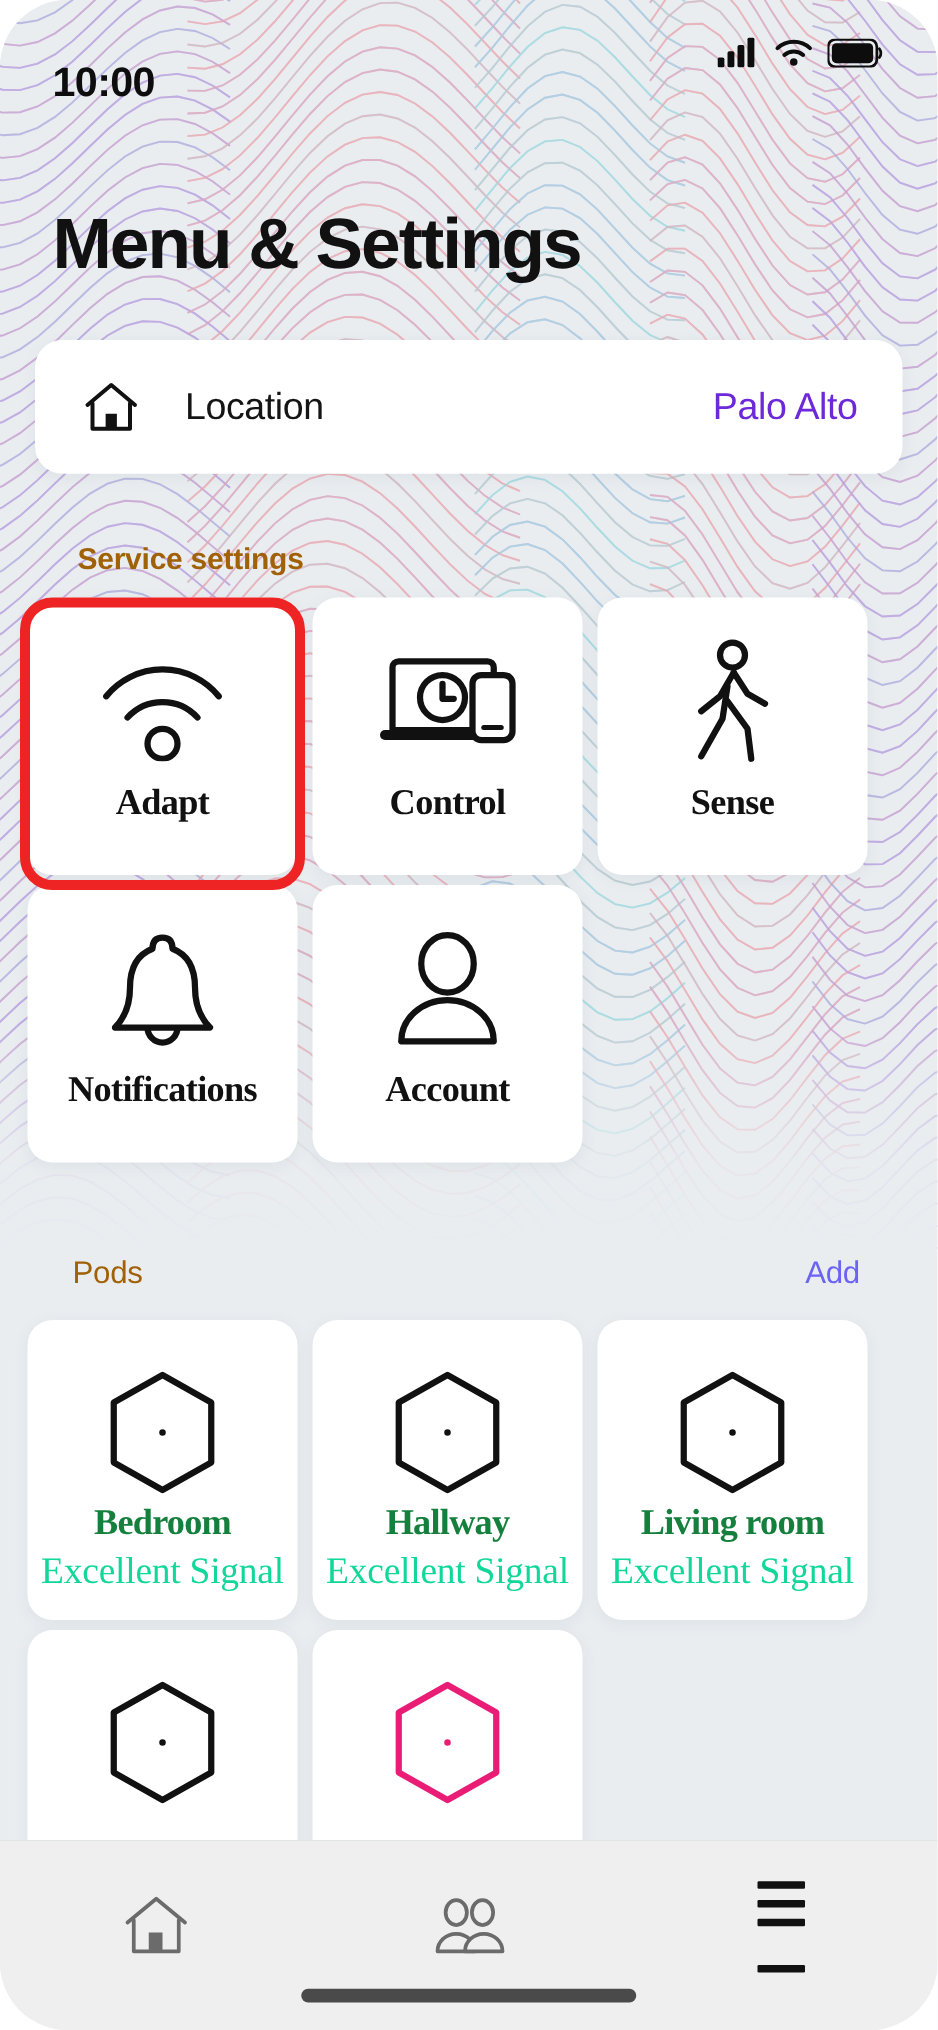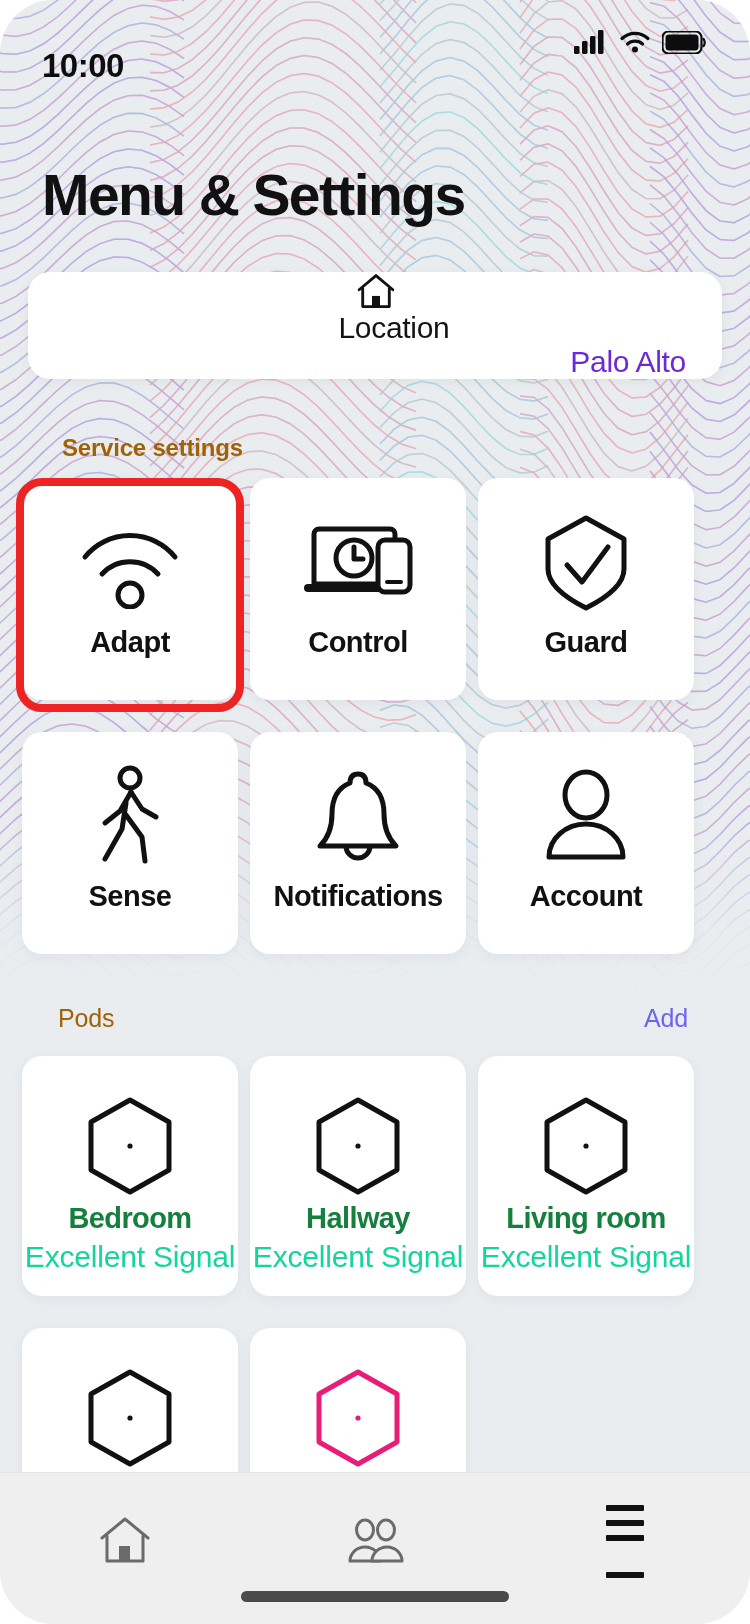--- a/index.html
+++ b/index.html
@@ -93,21 +93,20 @@
     left: 28px;
     top: 272px;
     width: 694px;
     height: 107px;
     background: #ffffff;
     border-radius: 22px;
     display: flex;
     align-items: center;
     padding: 0 36px 0 38px;
     box-shadow: 0 3px 12px rgba(80,95,110,0.07);
-    flex-direction: column;
   }
   #location-label {
     font-size: 30px;
     color: #141414;
     margin-left: 36px;
     letter-spacing: -0.3px;
   }
   #location-value {
     margin-left: auto;
     font-size: 30px;
@@ -142,21 +141,22 @@
     letter-spacing: -0.2px;
   }
 
   
   .tile-grid {
     position: absolute;
     left: 22px;
     width: 706px;
     display: flex;
     flex-wrap: wrap;
-    gap: 32px 12px;
+    gap: 8px 12px;
+    font-family: Liberation Serif, serif;
   }
   #service-grid { top: 478px; }
   #pods-grid    { top: 1056px; }
 
   .tile {
     width: 216px;
     height: 222px;
     background: #ffffff;
     border-radius: 20px;
     display: flex;
@@ -699,29 +699,20 @@
             <rect x="4" y="66" width="101" height="8" rx="4" fill="#111"></rect>
             <circle cx="54" cy="40" r="18" stroke="#111" stroke-width="5" fill="none"></circle>
             <path d="M54 29 V41 H63" stroke="#111" stroke-width="5" fill="none" stroke-linecap="round" stroke-linejoin="round"></path>
             <rect x="78" y="22" width="32" height="52" rx="7" stroke="#111" stroke-width="5" fill="#fff"></rect>
             <line x1="87" y1="64" x2="101" y2="64" stroke="#111" stroke-width="4" stroke-linecap="round"></line>
           </svg>
         </div>
         <div class="tile-label">Control</div>
       </div>
 
-      <div class="tile">
-        <div class="tile-icon">
-          <svg width="92" height="100" viewBox="0 0 92 100">
-            <path d="M46 5 L84 26 V56 Q84 76 46 95 Q8 76 8 56 V26 Z" stroke="#111" stroke-width="5" fill="none" stroke-linejoin="round"></path>
-            <path d="M27 52 L42 69 L68 34" stroke="#111" stroke-width="5" fill="none" stroke-linecap="round" stroke-linejoin="round"></path>
-          </svg>
-        </div>
-        <div class="tile-label">Guard</div>
-      </div>
 
       <div class="tile">
         <div class="tile-icon">
           <svg width="80" height="104" viewBox="0 0 80 104">
             <circle cx="40" cy="13" r="10" stroke="#111" stroke-width="5" fill="none"></circle>
             <path d="M41 27 L30 46 L15 58" stroke="#111" stroke-width="5" fill="none" stroke-linecap="round" stroke-linejoin="round"></path>
             <path d="M41 27 L52 44 L66 52" stroke="#111" stroke-width="5" fill="none" stroke-linecap="round" stroke-linejoin="round"></path>
             <path d="M36 38 L32 64 L15 94" stroke="#111" stroke-width="5" fill="none" stroke-linecap="round" stroke-linejoin="round"></path>
             <path d="M36 50 L52 72 L55 96" stroke="#111" stroke-width="5" fill="none" stroke-linecap="round" stroke-linejoin="round"></path>
           </svg>

